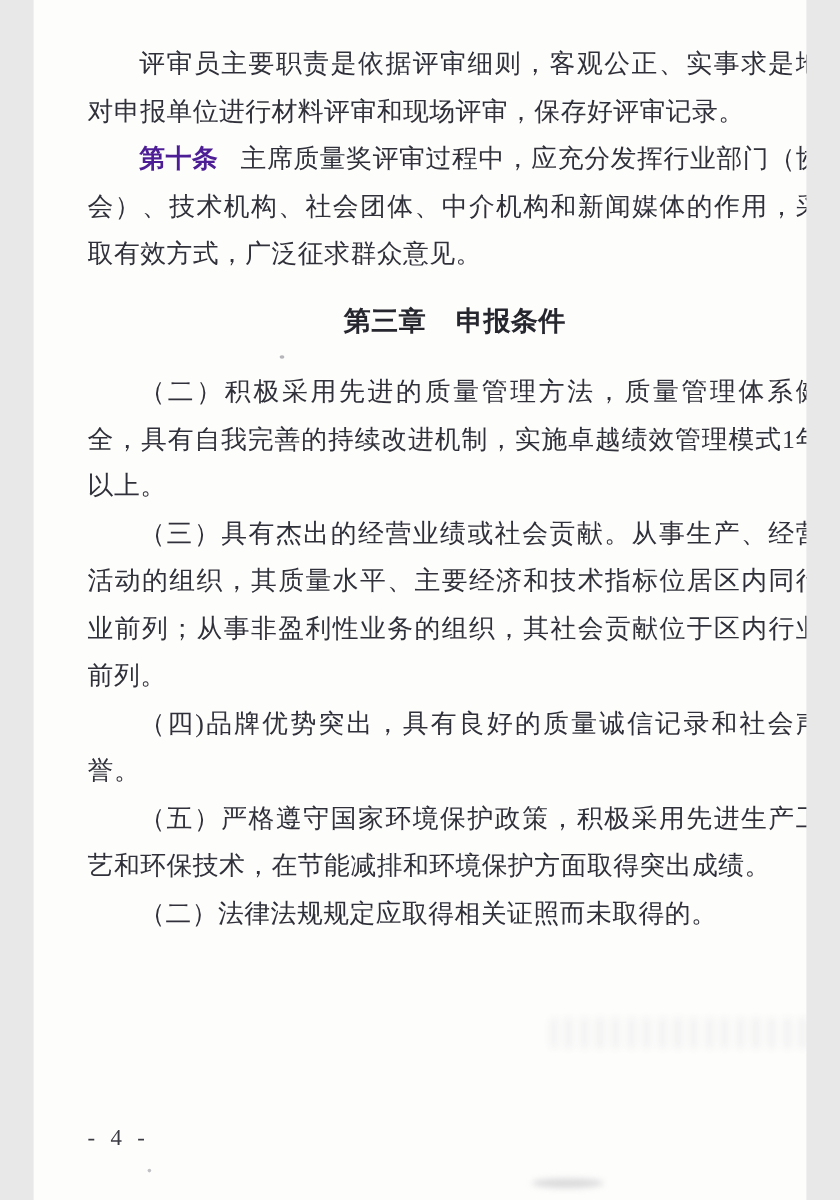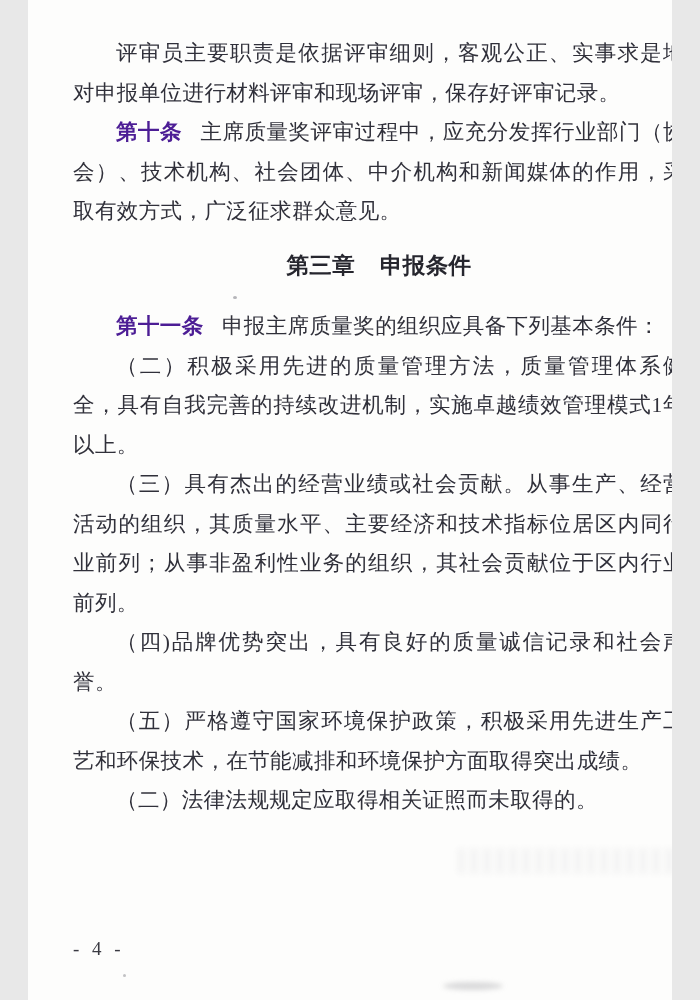--- a/index.html
+++ b/index.html
@@ -36,21 +36,21 @@
     font-weight: bold;
     color: #4c1d95;
     margin-right: 0.85em;
   }
   .chapter {
     margin: 16px 0 20px 0;
     font-size: 22.5px;
     line-height: 39.5px;
     text-align: center;
     text-indent: 0;
-    font-family: Liberation Mono, monospace;
+    font-family: Liberation Sans, sans-serif;
     font-weight: bold;
     color: #26262e;
   }
   .chapter .chapter-title {
     margin-left: 1.1em;
   }
   .page-number {
     position: absolute;
     left: 45px;
     top: 938px;
@@ -94,21 +94,20 @@
 
 <div class="page">
   <div class="content">
 
     <p class="para"><span>评审员主要职责是依据评审细则，客观公正、实事求是地对申报单位进行材料评审和现场评审，保存好评审记录。</span></p>
 
     <p class="para"><b class="term">第十条</b><span>主席质量奖评审过程中，应充分发挥行业部门（协会）、技术机构、社会团体、中介机构和新闻媒体的作用，采取有效方式，广泛征求群众意见。</span></p>
 
     <p class="para chapter"><span>第三章</span><span class="chapter-title">申报条件</span></p>
 
-    <p class="para"><b class="term">第十一条</b><span>申报主席质量奖的组织应具备下列基本条件：</span></p>
 
 
     <p class="para"><span>（二）积极采用先进的质量管理方法，质量管理体系健全，具有自我完善的持续改进机制，实施卓越绩效管理模式1年以上。</span></p>
 
     <p class="para"><span>（三）具有杰出的经营业绩或社会贡献。从事生产、经营活动的组织，其质量水平、主要经济和技术指标位居区内同行业前列；从事非盈利性业务的组织，其社会贡献位于区内行业前列。</span></p>
 
     <p class="para"><span>（四)品牌优势突出，具有良好的质量诚信记录和社会声誉。</span></p>
 
     <p class="para"><span>（五）严格遵守国家环境保护政策，积极采用先进生产工艺和环保技术，在节能减排和环境保护方面取得突出成绩。</span></p>
 

